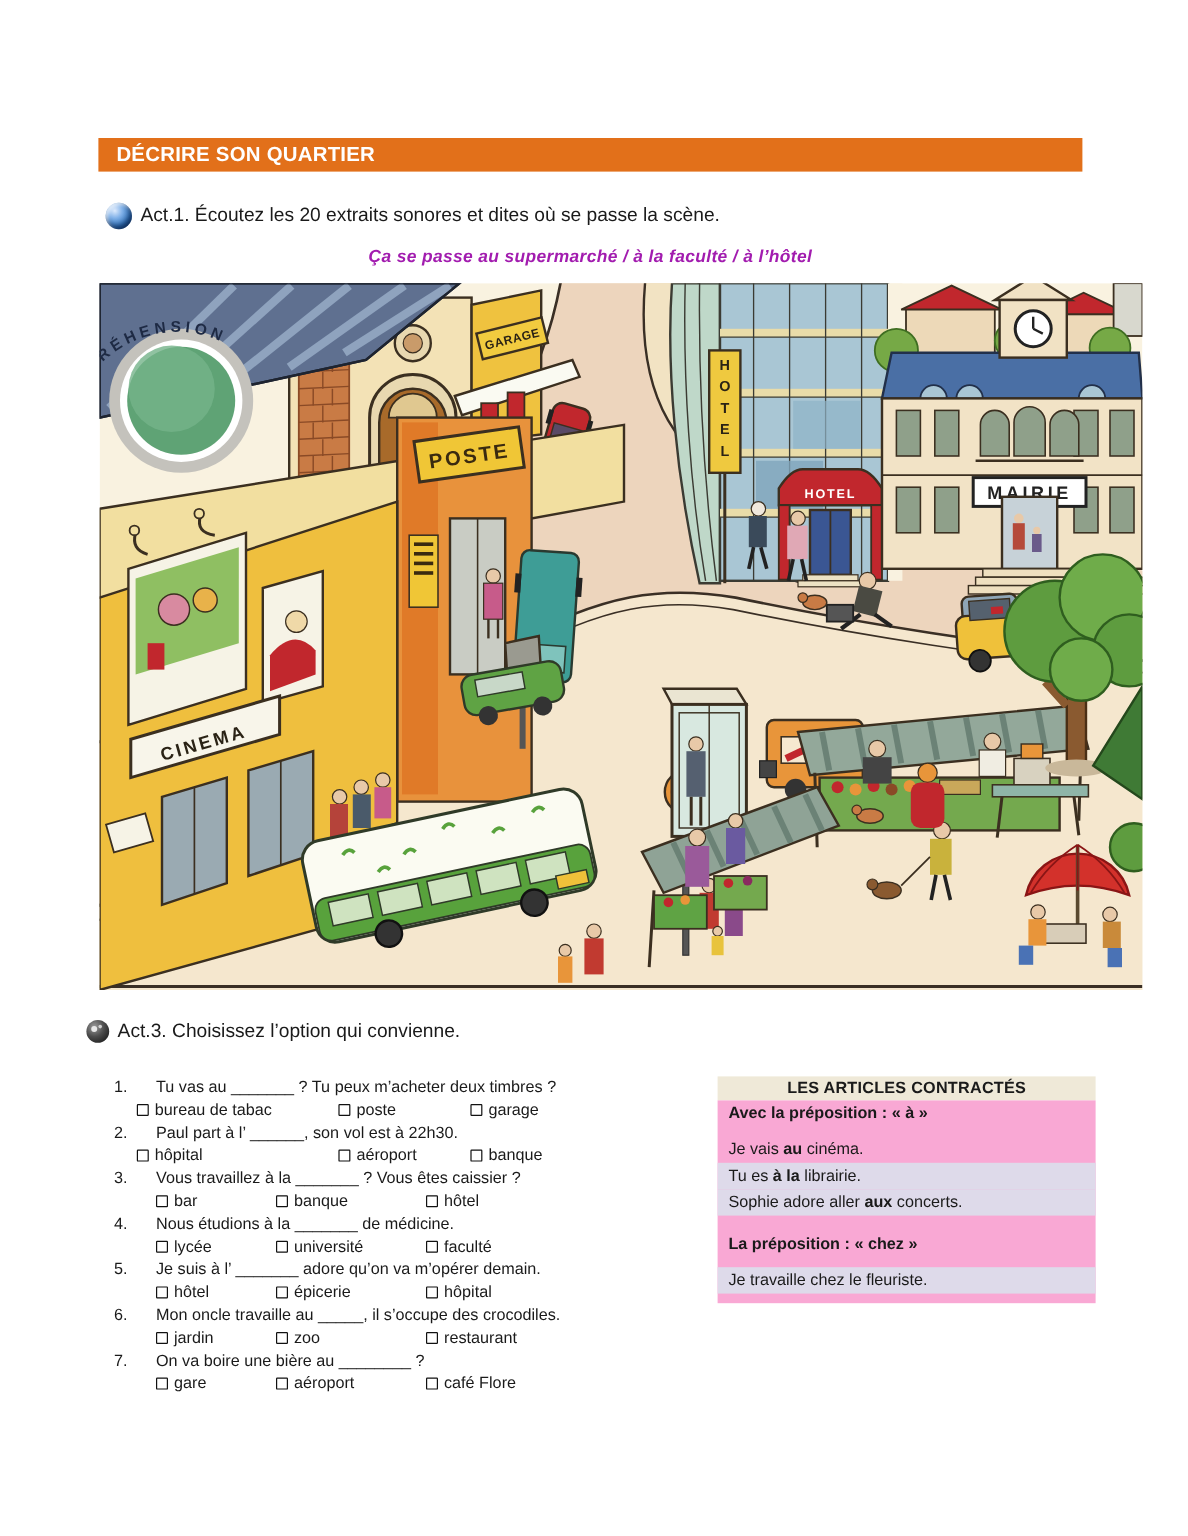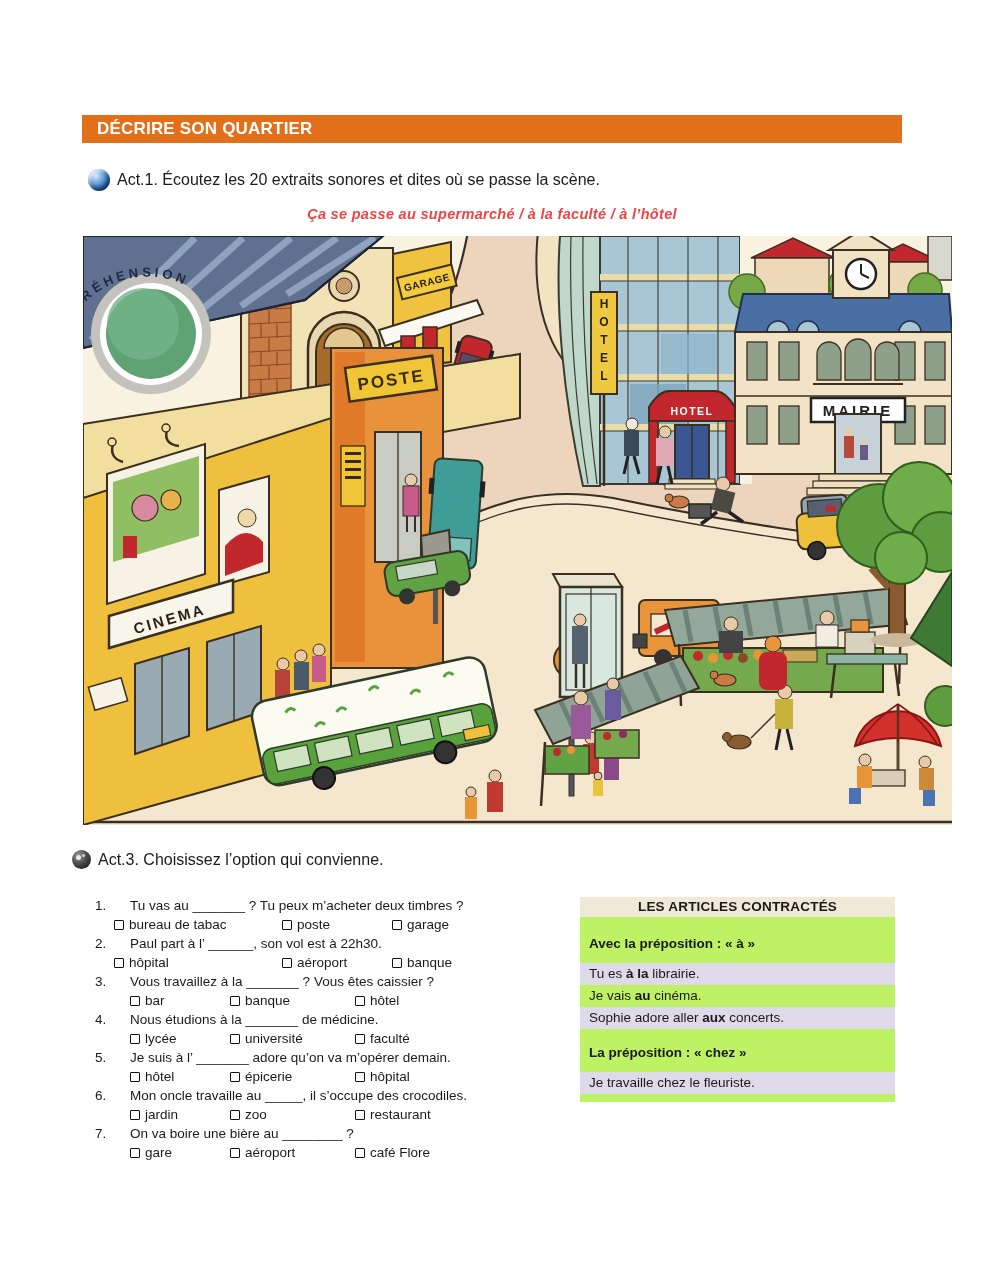--- a/index.html
+++ b/index.html
@@ -15,42 +15,42 @@
   .act1 { left:88px; top:169px; }
   .act3 { left:72px; top:850px; }
   .globe-icon { width:22px; height:22px; border-radius:50%;
     background: radial-gradient(circle at 35% 30%, #dceafd 0%, #7fb0e8 30%, #2a6cb5 65%, #123a6e 100%);
     box-shadow: inset -2px -3px 4px rgba(0,0,20,.45), inset 2px 2px 3px rgba(255,255,255,.7); }
   .cd-icon { width:19px; height:19px; border-radius:50%;
     background: radial-gradient(circle at 35% 30%, #9a9a9a 0%, #4c4c4c 45%, #0d0d0d 100%); position:relative; }
   .cd-icon::after { content:""; position:absolute; left:4px; top:5px; width:5px; height:5px; border-radius:50%;
     background:#e8e8e8; box-shadow:5px -2px 0 -1px #d0d0d0; }
 
-  .subtitle { left:82px; top:206px; width:820px; text-align:center; color:#ef4444;
+  .subtitle { left:82px; top:206px; width:820px; text-align:center; color:#a21caf;
     font-size:14.5px; font-style:italic; font-weight:bold; letter-spacing:0.3px; }
 
   
   .scene { left:83px; top:236px; width:869px; height:589px; }
 
   
   .questions { left:95px; top:896px; width:512px; font-size:13.5px; line-height:19px; }
   .q-row { display:flex; }
   .qnum { width:35px; flex:0 0 35px; }
   .opts { display:grid; margin-left:35px; }
   .opts.norm { grid-template-columns:100px 125px auto; }
   .opts.wide { grid-template-columns:168px 110px auto;margin-left:19px; }
   .opt { white-space:nowrap; }
   .cb { display:inline-block; width:10px; height:10px; border:1.7px solid #111; border-radius:1px;
     margin-right:5px; vertical-align:-1px; }
 
   
-  .articles { left:580px; top:897px; width:315px; font-size:13.5px; }
+  .articles { left:598px; top:897px; width:315px; font-size:13.5px; }
   .articles .title { background:#EFE9D8; text-align:center; font-weight:bold; font-size:13.5px;
     padding:2px 0 3px 0; letter-spacing:0.2px; }
-  .articles .body { background:#bef264; padding:16px 0 8px 0; }
+  .articles .body { background:#f9a8d4; padding:0 0 8px 0; }
   .a-line { padding:2px 9px; line-height:18px; }
   .a-line.alt { background:#DEDAEA; }
   .a-head { font-weight:bold; padding:3px 9px 4px 9px; }
   .a-gap { height:13px; }
   .a-gap2 { height:8px; }
 </style>
 </head>
 <body>
 
 <div class="abs header-bar">DÉCRIRE SON QUARTIER</div>
@@ -612,21 +612,21 @@
       <span class="opt"><span class="cb"></span><span>café Flore</span></span>
     </div>
   </div>
 </div>
 
 <div class="abs articles">
   <div class="title">LES ARTICLES CONTRACTÉS</div>
   <div class="body">
     <div class="a-head">Avec la préposition : « à »</div>
     <div class="a-gap2"></div>
+    <div class="a-line"><span>Je vais </span><b>au</b><span> cinéma.</span></div>
     <div class="a-line alt"><span>Tu es </span><b>à la</b><span> librairie.</span></div>
-    <div class="a-line"><span>Je vais </span><b>au</b><span> cinéma.</span></div>
     <div class="a-line alt"><span>Sophie adore aller </span><b>aux</b><span> concerts.</span></div>
     <div class="a-gap"></div>
     <div class="a-head">La préposition : « chez »</div>
     <div class="a-gap2"></div>
     <div class="a-line alt">Je travaille chez le fleuriste.</div>
   </div>
 </div>
 
 </body></html>

